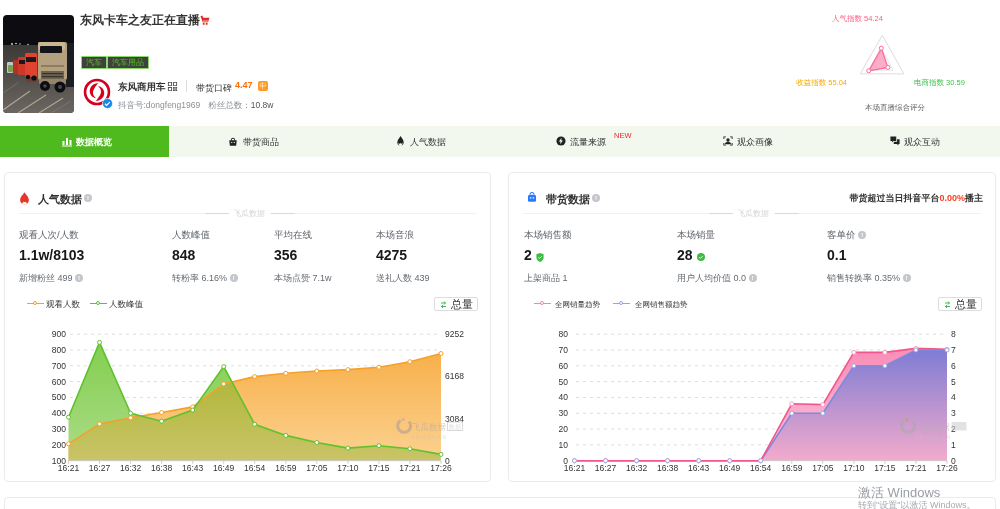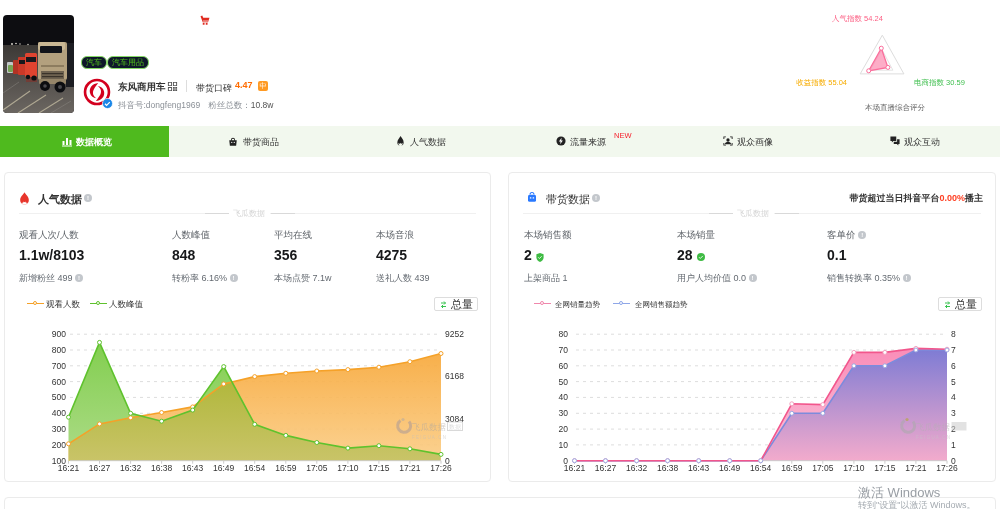--- a/index.html
+++ b/index.html
@@ -1,19 +1,19 @@
 <!DOCTYPE html>
 <html><head><meta charset="utf-8">
 <style>
 *{margin:0;padding:0;box-sizing:border-box}
 html,body{width:1000px;height:509px;overflow:hidden;background:#fff;
 font-family:"Liberation Sans",sans-serif;}
 .page{position:relative;width:1000px;height:509px;background:#fff}
 .abs{position:absolute}
-.tag{position:absolute;font-size:8px;color:#52c41a;border:1px solid #86d965;border-radius:6px;padding:0 4px;line-height:11px;height:13px;background:#0f172a}
+.tag{position:absolute;font-size:8px;color:#52c41a;border:1px solid #86d965;border-radius:1px;padding:0 4px;line-height:11px;height:13px;background:#404040}
 .panel{position:absolute;background:#fff;border:1px solid #ebebeb;border-radius:4px}
 .lbl{font-size:9.5px;color:#5e6369}
 .val{font-size:14px;font-weight:bold;color:#17181a;letter-spacing:0}
 .sub{font-size:9px;color:#646a71}
 .icirc{display:inline-block;width:8px;height:8px;border-radius:50%;background:#c3c7cc;color:#fff;font-size:6px;line-height:8px;text-align:center;vertical-align:1px;font-weight:bold}
 .btn{position:absolute;width:44px;height:14px;border:1px solid #ddd;border-radius:2px;background:#fff;font-size:11px;color:#333;text-align:center;line-height:12px}
 </style></head>
 <body>
 <div class="page">
 
@@ -61,20 +61,21 @@
  <line x1="0" y1="95" x2="27" y2="76"></line>
  <line x1="15" y1="98" x2="43" y2="80"></line>
  <line x1="36" y1="98" x2="60" y2="83"></line>
  </g>
  <g stroke="#8e8a84" stroke-width="0.8" opacity="0.6">
  <line x1="0" y1="78" x2="16" y2="67"></line>
  <line x1="48" y1="98" x2="68" y2="86"></line>
  </g>
 </svg>
 
+<div class="abs" style="left:80px;top:12px;font-size:12px;font-weight:bold;color:#333">东风卡车之友正在直播</div>
 <svg class="abs" style="left:200px;top:15px" width="10" height="10" viewBox="0 0 20 20">
  <path d="M1 2.5L4.5 1l2 4.5H19l-3 9H5.5z" fill="#e02b20"></path>
  <rect x="5.8" y="11.2" width="10.5" height="1.1" fill="#fff" opacity=".85"></rect>
  <rect x="6.2" y="13.2" width="9.5" height="1.1" fill="#fff" opacity=".85"></rect>
  <rect x="5.5" y="15.5" width="3.6" height="4" fill="#e02b20"></rect>
  <rect x="11.5" y="15.5" width="3.6" height="4" fill="#e02b20"></rect>
 </svg>
 
 
 <div class="tag" style="left:81px;top:56px">汽车</div>
@@ -196,21 +197,21 @@
         <path d="M4 4h9M10 1l3 3-3 3" stroke="#35c24d" stroke-width="2" fill="none"></path>
         <path d="M14 11H5M8 8l-3 3 3 3" stroke="#35c24d" stroke-width="2" fill="none"></path>
       </svg> 总量</div>
 
 <svg class="abs" style="left:526px;top:191px" width="12" height="12" viewBox="0 0 24 24" fill="#2979ff">
  <path d="M12 2a5 5 0 015 5h-2.2a2.8 2.8 0 00-5.6 0H7a5 5 0 015-5z"></path>
  <rect x="4" y="7.5" width="16" height="14" rx="3"></rect>
  <rect x="7.5" y="12.5" width="3.4" height="2.6" rx="1.3" fill="#fff"></rect>
  <rect x="13.1" y="12.5" width="3.4" height="2.6" rx="1.3" fill="#fff"></rect>
 </svg>
-<div class="abs" style="left:546px;top:192px;font-size:11px;font-weight:normal;color:#333">带货数据</div>
+<div class="abs" style="left:546px;top:192px;font-size:11px;font-weight:bold;color:#333">带货数据</div>
 <div class="abs icirc" style="left:592px;top:194px">!</div>
 <div class="abs" style="right:17px;top:192px;font-size:9px;color:#333;font-weight:bold;white-space:nowrap">带货超过当日抖音平台<span style="color:#fe4024">0.00%</span>播主</div>
 
 <div class="abs" style="left:523px;top:213px;width:458px;height:1px;background:#f0f0f0"></div>
 <div class="abs" style="left:732px;top:208px;font-size:8px;color:#d4d4d4;background:#fff;padding:0 5px">飞瓜数据</div>
 <div class="abs" style="left:709px;top:213px;width:24px;height:1px;background:#d9d9d9"></div>
 <div class="abs" style="left:775px;top:213px;width:24px;height:1px;background:#d9d9d9"></div>
 
 <div class="abs lbl" style="left:524px;top:229px">本场销售额</div>
 <div class="abs lbl" style="left:677px;top:229px">本场销量</div>

